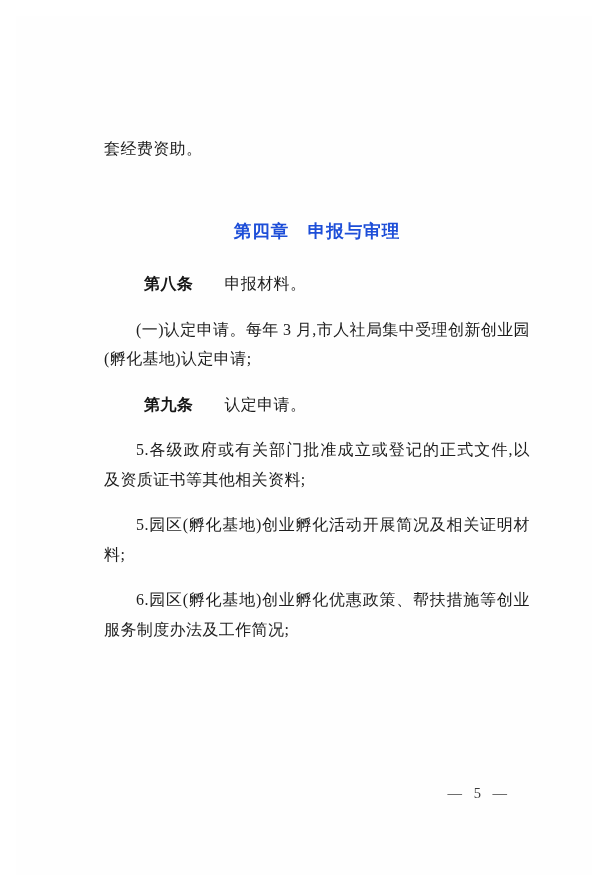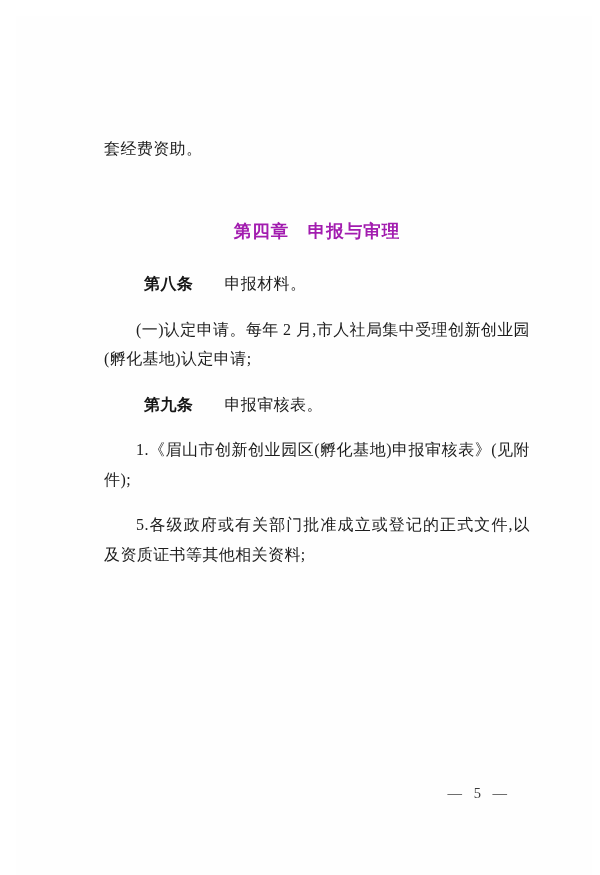--- a/index.html
+++ b/index.html
@@ -32,21 +32,21 @@
   .chapter-heading {
     font-family: "Liberation Sans", "DejaVu Sans", sans-serif;
     font-weight: bold;
     font-size: 17.5px;
     line-height: 29.5px;
     text-align: center;
     text-indent: 0;
     letter-spacing: 1px;
     margin-top: 37px;
     margin-bottom: 7px;
-    color: #a21caf;
+    color: #1d4ed8;
   }
   .lead {
     font-family: "Liberation Sans", "DejaVu Sans", sans-serif;
     font-weight: bold;
     color: #161616;
     margin-right: 0.95em;
     margin-top: 33px;
   }
   .page-footer {
     position: absolute;
@@ -63,30 +63,31 @@
 
 <div class="page">
   <div class="content">
 
     <p class="para continuation">套经费资助。</p>
 
     <p class="para chapter-heading">第四章　申报与审理</p>
 
     <p class="para"><span class="lead">第八条</span><span>申报材料。</span></p>
 
-    <p class="para">(一)认定申请。每年 2 月,市人社局集中受理创新创业园(孵化基地)认定申请;</p>
+    <p class="para">(一)认定申请。每年 3 月,市人社局集中受理创新创业园(孵化基地)认定申请;</p>
 
 
-    <p class="para"><span class="lead">第九条</span><span>申报审核表。</span></p>
+    <p class="para"><span class="lead">第九条</span><span>认定申请。</span></p>
 
 
-    <p class="para">1.《眉山市创新创业园区(孵化基地)申报审核表》(见附件);</p>
 
     <p class="para">5.各级政府或有关部门批准成立或登记的正式文件,以及资质证书等其他相关资料;</p>
 
 
 
+    <p class="para">5.园区(孵化基地)创业孵化活动开展简况及相关证明材料;</p>
 
+    <p class="para">6.园区(孵化基地)创业孵化优惠政策、帮扶措施等创业服务制度办法及工作简况;</p>
 
   </div>
 
   <div class="page-footer">— 5 —</div>
 </div>
 
 </body></html>

